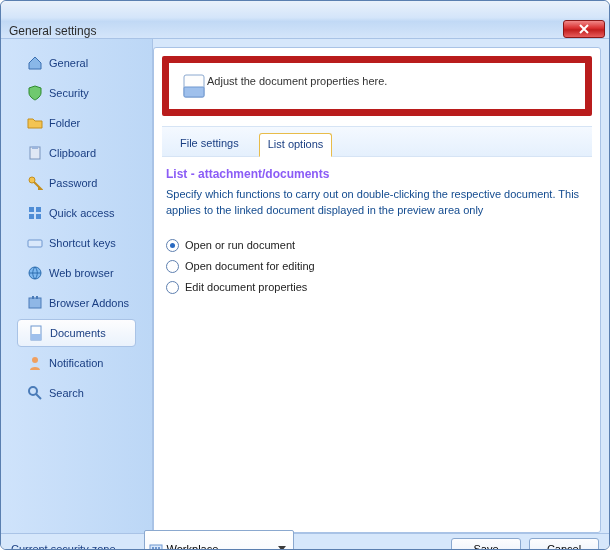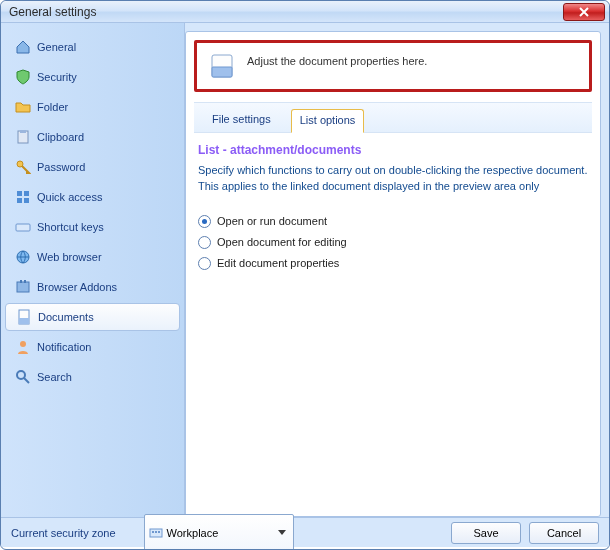--- a/index.html
+++ b/index.html
@@ -7,47 +7,47 @@
   font-family: Tahoma, "Segoe UI", Arial, sans-serif;
   font-size: 11px;
   background: #fff;
   width: 610px;
   height: 550px;
   overflow: hidden;
   border: 1px solid #5a7fb0;
   border-radius: 6px;
 }
 .titlebar {
-  height: 22px;
+  height: 38px;
   background: linear-gradient(#e9f1fb, #d4e5fa 45%, #c1d9f5 55%, #d4e5fa);
   border-bottom: 1px solid #a9c3e6;
   display: flex;
-  align-items: center;
+  align-items: flex-end;
   padding: 0 4px 0 8px;
   border-radius: 6px 6px 0 0;
 }
 .titlebar .title { color: #2b2b2b; font-size: 12px; flex: 1; }
 .close-btn {
   width: 42px; height: 18px;
   background: linear-gradient(#f08888, #d93030 45%, #c11e1e 55%, #e85c5c);
   border: 1px solid #8a1717;
   border-radius: 3px;
   display: flex; align-items: center; justify-content: center;
   cursor: pointer;
 }
 .close-btn svg { width: 10px; height: 10px; }
 .body {
   display: flex;
   height: 494px;
   background: #d6e7fb;
 }
 .sidebar {
-  width: 184px;
+  width: 152px;
   background: linear-gradient(90deg, #cfe3fb, #bcd7f6);
-  padding: 8px 0;
+  padding: 8px 12px;
   border-right: 1px solid #a9c3e6;
   overflow: hidden;
 }
 .side-item {
   display: flex; align-items: center;
   height: 28px; padding: 0 6px 0 10px;
   color: #1a3e82; cursor: pointer;
   margin: 2px 4px;
   white-space: nowrap;
 }
@@ -59,23 +59,23 @@
 .main {
   flex: 1;
   background: #fff;
   margin: 8px 8px 0 0;
   border: 1px solid #a9c3e6;
   border-radius: 3px;
   padding: 8px;
   display: flex; flex-direction: column;
 }
 .hint-box {
-  border: 3px solid #b91c1c;
+  border: 7px solid #b91c1c;
   padding: 10px 12px;
-  display: flex; align-items: flex-start; gap: 12px;
+  display: flex; align-items: flex-start; 
   border-radius: 2px;
   min-height: 46px;
 }
 .hint-icon { width: 26px; height: 26px; }
 .hint-box .hint-text { color: #333; font-size: 11px; padding-top:2px; }
 .tabs {
   display: flex; gap: 12px;
   margin-top: 10px;
   border-bottom: 1px solid #d6e4f5;
   background: linear-gradient(#f4f9ff, #e5f0fd);

